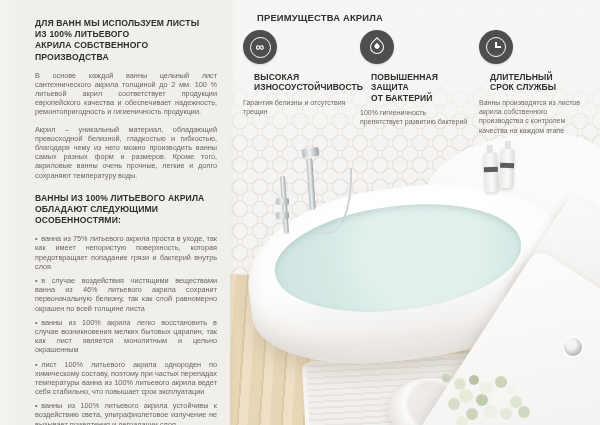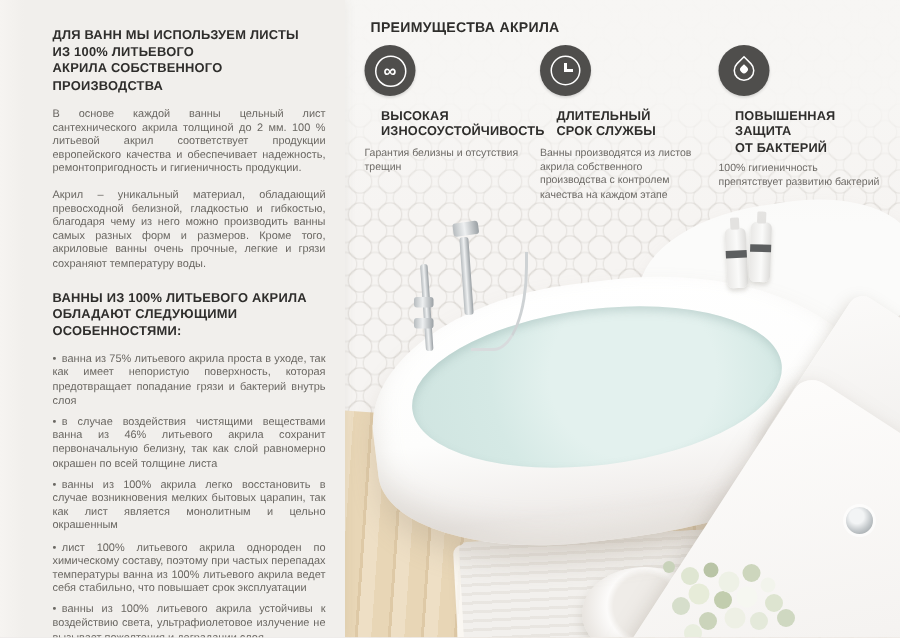--- a/index.html
+++ b/index.html
@@ -121,21 +121,21 @@
       36px 22px 0 2px #c2cdae, 52px 20px 0 3px #f6f7f1, 8px 26px 0 2px #d6decb,
       70px 24px 0 2px #dde4d0, 44px 34px 0 3px #eef0e5, 26px 36px 0 2px #cbd4bb,
       60px 36px 0 2px #e4e9da, 78px 34px 0 2px #cfd8c1, 16px 44px 0 2px #e9eedf;
   }
   .top-fade{
     position:absolute;left:0;top:0;width:100%;height:148px;z-index:4;
     background:linear-gradient(180deg, rgba(247,246,244,.97) 0%, rgba(247,246,244,.93) 45%, rgba(247,246,244,0) 100%);
   }
   
   .advantages{position:absolute;left:0;top:0;width:100%;z-index:5;}
-  .adv-title{position:absolute;left:17px;top:12px;font-size:9.4px;font-weight:bold;color:#2f2e2c;letter-spacing:.2px;}
+  .adv-title{position:absolute;left:27px;top:12px;font-size:9.4px;font-weight:bold;color:#2f2e2c;letter-spacing:.2px;}
   .adv-grid{position:absolute;left:13px;top:30px;display:grid;grid-template-columns:117px 119px 118px;}
   .adv-item{padding-right:10px;}
   .icon-circle{
     width:34px;height:34px;border-radius:50%;background:#4f4e4c;
     display:flex;align-items:center;justify-content:center;margin-bottom:8px;
     box-shadow:0 1px 2px rgba(0,0,0,.15);
   }
   .inf-ring{
     width:21px;height:21px;border:1.5px solid #fff;border-radius:50%;box-sizing:border-box;
     display:flex;align-items:center;justify-content:center;
@@ -155,21 +155,21 @@
 </head>
 <body>
 
 <div class="page">
 
   <div class="left-col">
     <div class="h-bold">ДЛЯ ВАНН МЫ ИСПОЛЬЗУЕМ ЛИСТЫ
 ИЗ 100% ЛИТЬЕВОГО
 АКРИЛА СОБСТВЕННОГО ПРОИЗВОДСТВА</div>
     <p class="body-p">В основе каждой ванны цельный лист сантехнического акрила толщиной до 2 мм. 100 % литьевой акрил соответствует продукции европейского качества и обеспечивает надежность, ремонтопригодность и гигиеничность продукции.</p>
-    <p class="body-p">Акрил – уникальный материал, обладающий превосходной белизной, гладкостью и гибкостью, благодаря чему из него можно производить ванны самых разных форм и размеров. Кроме того, акриловые ванны очень прочные, легкие и грязи сохраняют температуру воды.</p>
+    <p class="body-p">Акрил – уникальный материал, обладающий превосходной белизной, гладкостью и гибкостью, благодаря чему из него можно производить ванны самых разных форм и размеров. Кроме того, акриловые ванны очень прочные, легкие и долго сохраняют температуру воды.</p>
     <div class="h-bold second">ВАННЫ ИЗ 100% ЛИТЬЕВОГО АКРИЛА
 ОБЛАДАЮТ СЛЕДУЮЩИМИ
 ОСОБЕННОСТЯМИ:</div>
     <ul class="bullets">
       <li>ванна из 75% литьевого акрила проста в уходе, так как имеет непористую поверхность, которая предотвращает попадание грязи и бактерий внутрь слоя</li>
       <li>в случае воздействия чистящими веществами ванна из 46% литьевого акрила сохранит первоначальную белизну, так как слой равномерно окрашен по всей толщине листа</li>
       <li>ванны из 100% акрила легко восстановить в случае возникновения мелких бытовых царапин, так как лист является монолитным и цельно окрашенным</li>
       <li>лист 100% литьевого акрила однороден по химическому составу, поэтому при частых перепадах температуры ванна из 100% литьевого акрила ведет себя стабильно, что повышает срок эксплуатации</li>
       <li>ванны из 100% литьевого акрила устойчивы к воздействию света, ультрафиолетовое излучение не вызывает пожелтения и деградации слоя</li>
     </ul>
@@ -211,35 +211,35 @@
           <div class="icon-circle">
             <span class="inf-ring">∞</span>
           </div>
           <div class="adv-h">ВЫСОКАЯ
 ИЗНОСОУСТОЙЧИВОСТЬ</div>
           <div class="adv-t">Гарантия белизны и отсутствия трещин</div>
         </div>
 
         <div class="adv-item">
           <div class="icon-circle">
-            <span class="clock-face"></span>
-          </div>
-          <div class="adv-h">ДЛИТЕЛЬНЫЙ
-СРОК СЛУЖБЫ</div>
-          <div class="adv-t">Ванны производятся из листов акрила собственного производства с контролем качества на каждом этапе</div>
-        </div>
-
-        <div class="adv-item">
-          <div class="icon-circle">
             <span class="drop-outer">
                 <span class="drop-inner"></span>
               </span>
           </div>
           <div class="adv-h">ПОВЫШЕННАЯ ЗАЩИТА
 ОТ БАКТЕРИЙ</div>
           <div class="adv-t">100% гигиеничность препятствует развитию бактерий</div>
         </div>
 
+        <div class="adv-item">
+          <div class="icon-circle">
+            <span class="clock-face"></span>
+          </div>
+          <div class="adv-h">ДЛИТЕЛЬНЫЙ
+СРОК СЛУЖБЫ</div>
+          <div class="adv-t">Ванны производятся из листов акрила собственного производства с контролем качества на каждом этапе</div>
+        </div>
+
       </div>
     </div>
   </div>
 
 </div>
 
 </body></html>

